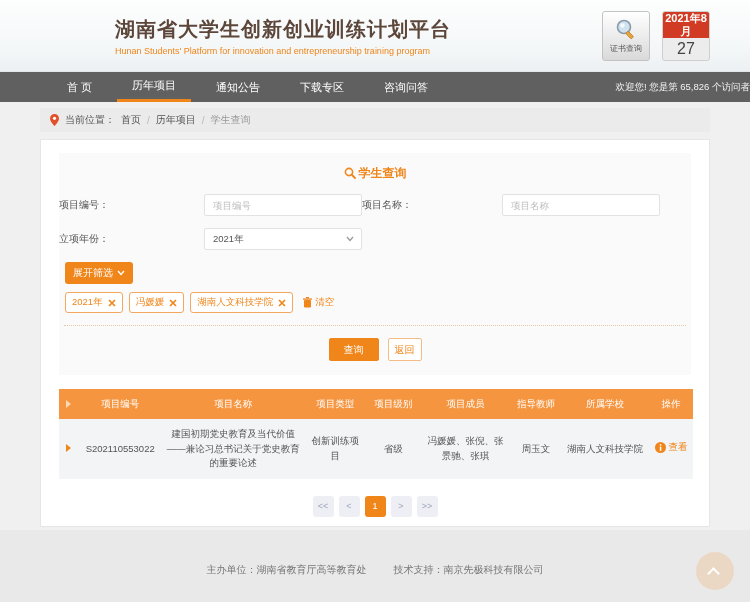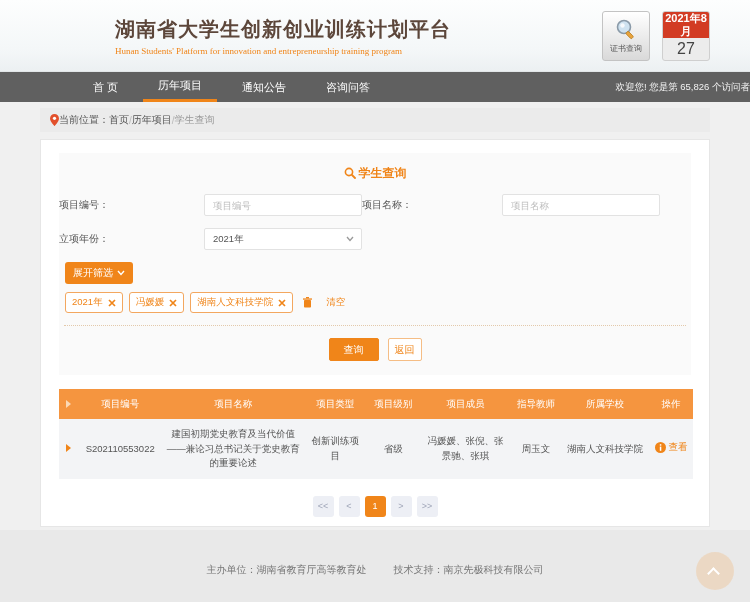--- a/index.html
+++ b/index.html
@@ -5,40 +5,40 @@
   * { margin:0; padding:0; box-sizing:border-box; }
   html,body { width:750px; height:602px; }
   body { font-family:"Liberation Sans","DejaVu Sans",sans-serif; background:#f0f0f0; overflow:hidden; }
   .page { position:relative; width:750px; height:602px; background:#f0f0f0; }
 
   
   .site-header { height:72px; background:linear-gradient(180deg,#fdfefe 0%,#f4f7f8 70%,#ecf0f2 100%);
     display:flex; align-items:center; padding:0 40px 0 115px; border-bottom:1px solid #e2e6e8; }
   .brand { flex:1; }
   .brand h1 { font-size:20px; font-weight:bold; color:#5c463a; letter-spacing:1px; }
-  .brand p { font-size:9px; color:#f08519; margin-top:3px;font-family:Liberation Serif, serif; }
+  .brand p { font-size:9px; color:#f08519; margin-top:3px; }
   .header-widgets { display:flex; gap:12px; align-items:flex-start; }
   .cert-box { width:48px; height:50px; background:linear-gradient(180deg,#ffffff,#d9d9d9);
     border:1px solid #c3c3c3; border-radius:3px; display:flex; flex-direction:column;
     align-items:center; justify-content:center; cursor:pointer; }
   .cert-box span { font-size:8px; color:#555; margin-top:1px; }
   .calendar { width:48px; height:50px; border:1px solid #cfcfcf; border-radius:3px; overflow:hidden; background:#ececec; text-align:center; }
   .cal-month { background:#d23b23; color:#fff; font-size:11px; font-weight:bold; line-height:13px; }
   .cal-day { font-size:16px; color:#444; line-height:22px; font-weight:normal; }
   .cal-week { font-size:12px; color:#888; line-height:12px;text-align:center; }
 
   
-  .nav { height:30px; background:#606060; display:flex; align-items:flex-end; padding-left:78px; }
+  .nav { height:30px; background:#606060; display:flex; align-items:flex-end; padding-left:52px; }
   .nav a { color:#fff; font-size:11px; line-height:30px; padding:0 15px; margin-right:10px; text-decoration:none; cursor:pointer; }
   .nav a.active { border-bottom:3px solid #f08519; line-height:27px; }
   .welcome { margin-left:auto; color:#f2f2f2; font-size:9.5px; line-height:30px; }
 
   
   .breadcrumb-bar { width:670px; margin:6px auto 0; height:24px; background:#ebebeb;
-    display:flex; align-items:center; padding:0 10px; font-size:10px; color:#555; gap:0; }
+    display:flex; align-items:center; padding:0 10px; font-size:10px; color:#555; gap:6px; }
   .crumb { color:#555; text-decoration:none; cursor:pointer; }
   .crumb-sep { color:#bbb; }
   .crumb-current { color:#999; }
 
   
   .card { width:670px; height:388px; margin:7px auto 0; background:#fff; border:1px solid #e6e6e6; }
 
   .search-panel { margin:13px 18px 0; background:#fafafa; padding:12px 0 14px; }
   .panel-title { text-align:center; color:#f08519; font-size:12px; font-weight:bold; }
   .panel-title svg { vertical-align:-2px; margin-right:3px; }
@@ -54,21 +54,21 @@
     background:#fff; font-size:9.5px; color:#555; line-height:20px; padding:0 8px; cursor:pointer; }
   .select-box .chev { position:absolute; right:7px; top:7px; }
 
   .expand-btn { display:inline-flex; align-items:center; gap:4px; margin:12px 0 0 6px; background:#f08519;
     color:#fff; border:none; border-radius:3px; font-size:10px; padding:4px 8px; cursor:pointer; font-family:inherit; }
 
   .tags-row { display:flex; align-items:center; gap:6px; margin:8px 0 0 6px; }
   .tag { display:inline-flex; align-items:center; gap:5px; border:1px solid #f3a75f; border-radius:3px;
     background:#fff; color:#f08519; font-size:9.5px; padding:3px 6px; }
   .tag .x { cursor:pointer; display:inline-flex; }
-  .clear-btn { display:inline-flex; align-items:center; gap:14px; color:#f08519; font-size:9.5px; cursor:pointer; margin-left:4px; background:none; border:none; font-family:inherit; }
+  .clear-btn { display:inline-flex; align-items:center; gap:3px; color:#f08519; font-size:9.5px; cursor:pointer; margin-left:4px; background:none; border:none; font-family:inherit; }
 
   .dotted { border-top:1px dotted #e3c9ab; margin:12px 5px 0; }
 
   .actions { display:flex; justify-content:center; gap:9px; margin-top:12px; }
   .btn-solid { width:50px; height:23px; background:#f08519; color:#fff; border:1px solid #f08519;
     border-radius:2px; font-size:10px; cursor:pointer; font-family:Liberation Mono, monospace; }
   .btn-outline { width:34px; height:23px; background:#fff; color:#f08519; border:1px solid #f5bd85;
     border-radius:2px; font-size:10px; cursor:pointer; font-family:inherit; }
 
   
@@ -122,20 +122,21 @@
         <div class="cal-day">27</div>
         <div class="cal-week">星期五</div>
       </div>
     </div>
   </header>
 
   <nav class="nav">
     <a>首 页</a>
     <a class="active">历年项目</a>
     <a>通知公告</a>
+    <a>下载专区</a>
     <a>咨询问答</a>
     <span class="welcome">欢迎您! 您是第 65,826 个访问者</span>
   </nav>
 
   <div class="breadcrumb-bar">
     <svg width="9" height="12" viewBox="0 0 9 12">
       <path d="M4.5 0C2 0 0 2 0 4.4 0 7.6 4.5 12 4.5 12S9 7.6 9 4.4C9 2 7 0 4.5 0z" fill="#e2502c"></path>
       <circle cx="4.5" cy="4.3" r="1.6" fill="#fff"></circle>
     </svg>
     <span>当前位置：</span>

